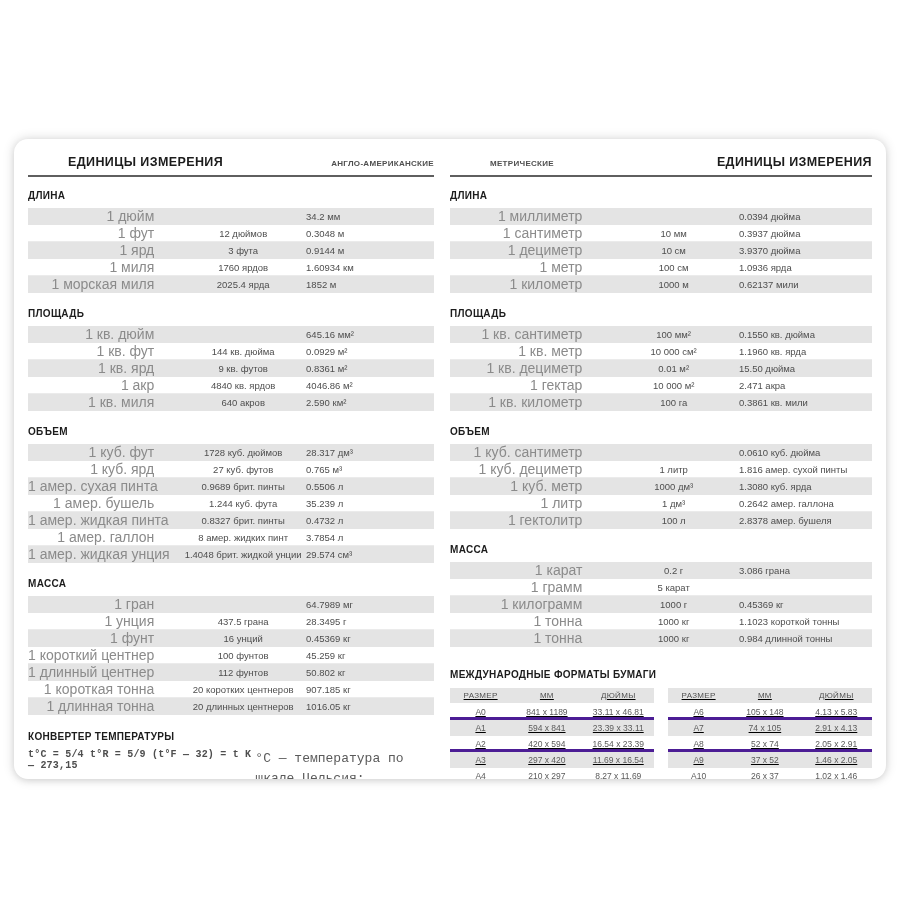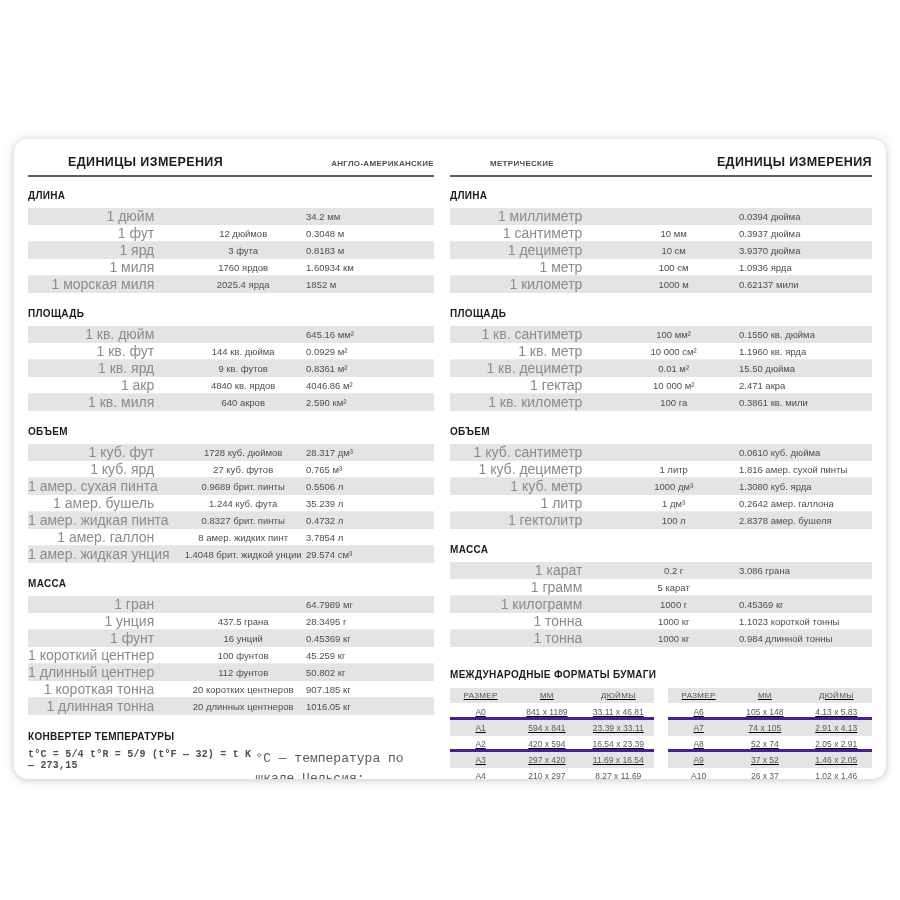--- a/index.html
+++ b/index.html
@@ -167,21 +167,21 @@
               <span class="c3">34.2 мм</span>
             </div>
             <div class="urow">
               <span class="c1">1 фут</span>
               <span class="c2">12 дюймов</span>
               <span class="c3">0.3048 м</span>
             </div>
             <div class="urow alt">
               <span class="c1">1 ярд</span>
               <span class="c2">3 фута</span>
-              <span class="c3">0.8183 м</span>
+              <span class="c3">0.9144 м</span>
             </div>
             <div class="urow">
               <span class="c1">1 миля</span>
               <span class="c2">1760 ярдов</span>
               <span class="c3">1.60934 км</span>
             </div>
             <div class="urow alt">
               <span class="c1">1 морская миля</span>
               <span class="c2">2025.4 ярда</span>
               <span class="c3">1852 м</span>

